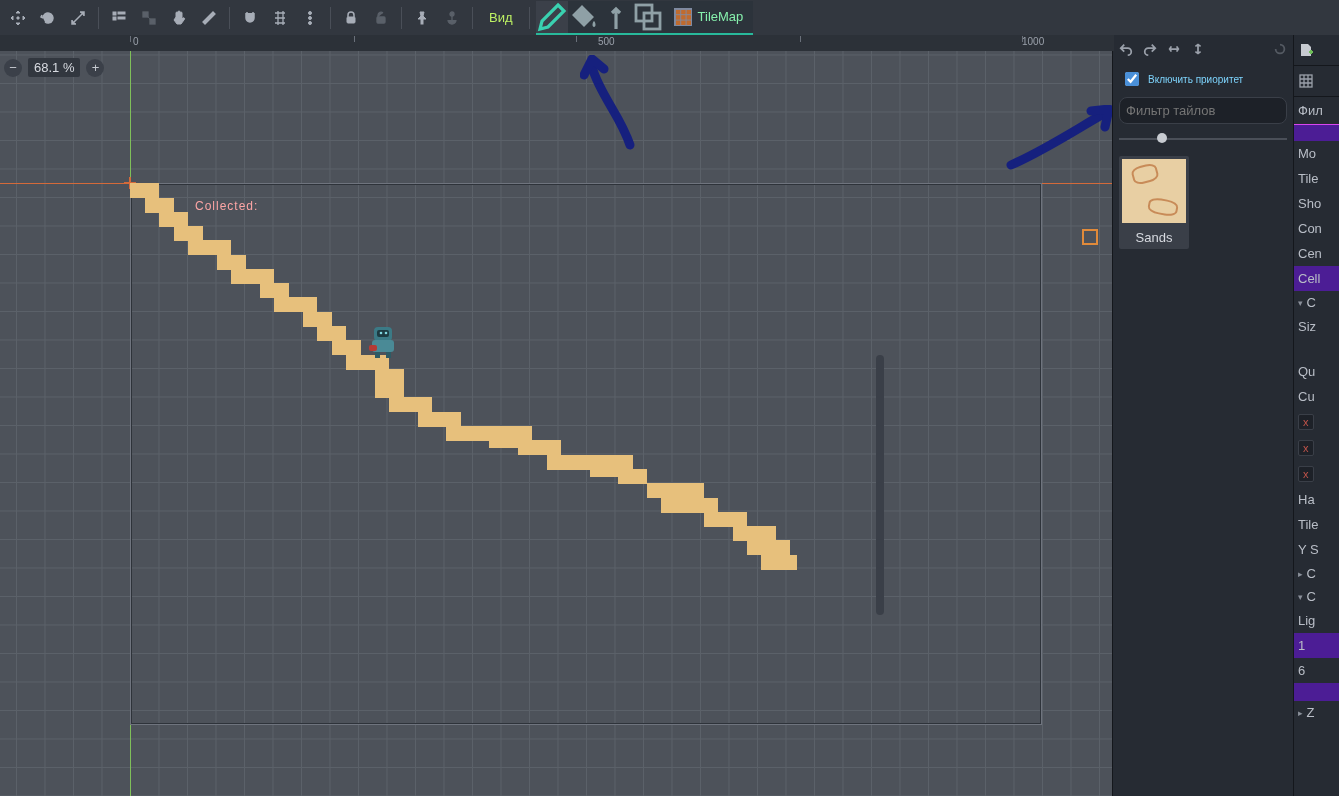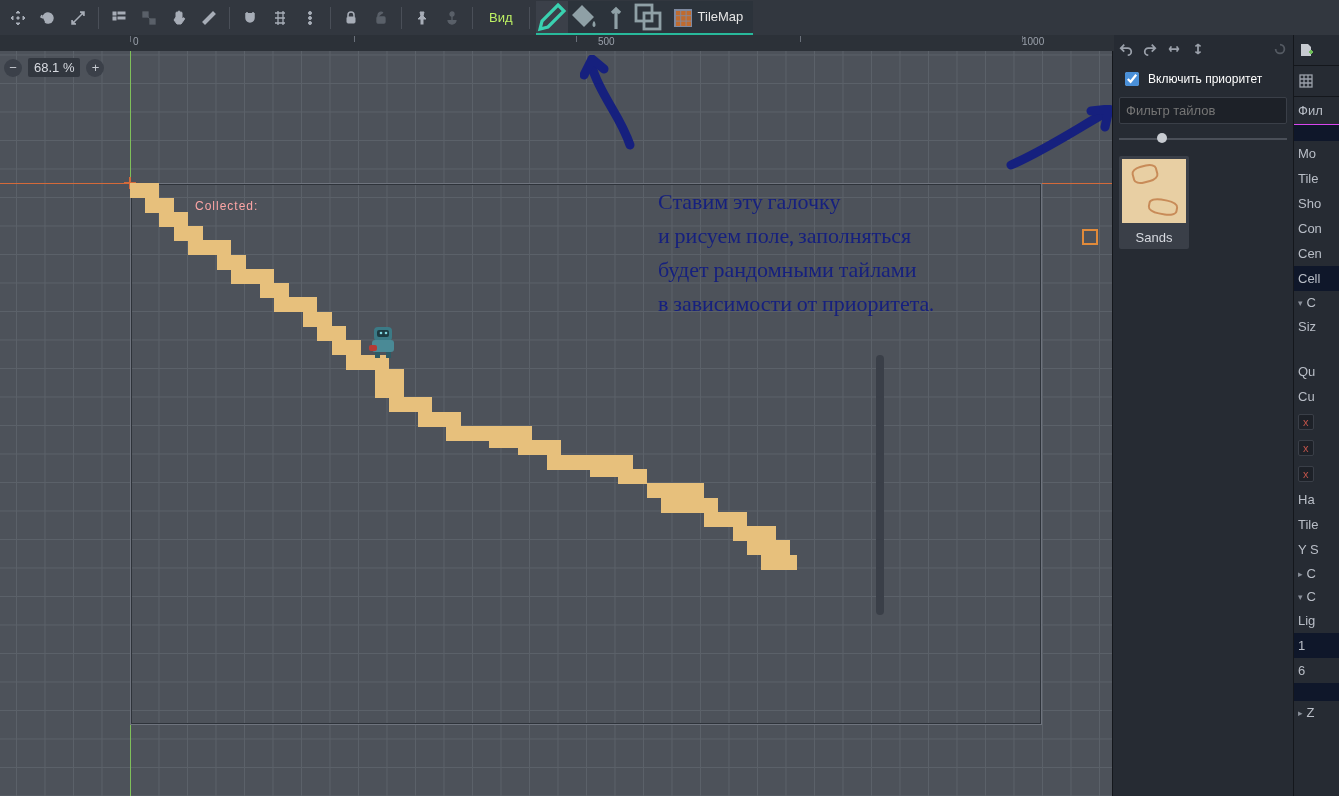--- a/index.html
+++ b/index.html
@@ -6,21 +6,21 @@
   
   .toolbar{height:35px;background:#32373f;border-bottom:1px solid #1a1e24;display:flex;align-items:center;padding:0 4px;gap:2px}
   .tbtn{width:28px;height:28px;display:flex;align-items:center;justify-content:center;border-radius:3px;color:#a7adb7;cursor:pointer;flex:none}
   .tbtn svg{width:16px;height:16px;fill:currentColor;stroke:currentColor}
   .tbtn.dim{color:#5a6069}
   .sep{width:1px;height:22px;background:#4a4f58;margin:0 4px;flex:none}
   .tlabel{padding:0 10px;height:28px;display:flex;align-items:center;cursor:pointer;border-radius:3px;color:#bef264}
   .tilemap-strip{display:flex;align-items:center;height:32px;border-bottom:2px solid #28b99b;background:#2c333b}
   .tile-tbn{width:32px;height:32px;display:flex;align-items:center;justify-content:center;color:#8fa0a6;cursor:pointer}
   .tile-tbn.sel{background:#3b4049;color:#3ad1b0}
-  .tile-label{display:flex;align-items:flex-start;gap:6px;padding:0 10px;height:16px;color:#e5e5e5;cursor:pointer}
+  .tile-label{display:flex;align-items:center;gap:6px;padding:0 10px;height:16px;color:#86efac;cursor:pointer}
   .gridicon{display:inline-block;width:16px;height:16px;background:
      linear-gradient(#7f8aa1 1px,transparent 1px) 0 0/100% 33.3%,
      linear-gradient(90deg,#7f8aa1 1px,transparent 1px) 0 0/33.3% 100%,
      #c06b2e;border:1px solid #7f8aa1}
   
   .main{position:absolute;left:0;top:35px;right:0;bottom:0;display:flex}
   .viewport{position:relative;flex:1;overflow:hidden;background:#4d525a}
   .ruler{position:absolute;left:0;right:225px;top:35px;height:16px;background:#2c3138;color:#9aa0aa;font-size:10px;z-index:5}
   .ruler span{position:absolute;top:1px}
   .tick{position:absolute;top:10px;width:1px;height:6px;background:#6a707a}
@@ -52,39 +52,39 @@
   .zval{background:#32373f;padding:2px 6px;border-radius:2px;color:#d7dae0}
   
   .arrow{position:absolute;z-index:8}
   
   .tilepanel{width:180px;background:#262b33;border-left:1px solid #14171c;display:flex;flex-direction:column}
   .tp-tools{height:30px;display:flex;align-items:center;justify-content:space-between;padding:0 6px}
   .tp-tools .grp{display:flex;gap:10px}
   .tp-tools svg{width:14px;height:14px;stroke:#9aa0aa;fill:none;stroke-width:2}
   .prio{display:flex;align-items:center;gap:6px;padding:4px 8px}
   .prio input{accent-color:#4a90d9;width:14px;height:14px}
-  .prio label{color:#ffffff;font-size:12px;cursor:pointer}
-  .search{display:flex;align-items:center;margin:4px 6px;background:#1d2128;border:1px solid #3a3f48;border-radius:2px}
+  .prio label{color:#7dd3fc;font-size:10px;cursor:pointer}
+  .search{display:flex;align-items:center;margin:4px 6px;background:#1d2128;border:1px solid #3a3f48;border-radius:8px}
   .search input{flex:1;background:transparent;border:0;outline:0;color:#c7cbd1;padding:5px 6px;font-size:13px}
   .search .mag{padding:0 6px;color:#8a909a}
   .slider{height:18px;margin:2px 6px;position:relative}
   .slider .track{position:absolute;left:0;right:0;top:8px;height:2px;background:#4a4f58}
   .slider .thumb{position:absolute;top:3px;width:10px;height:10px;border-radius:5px;background:#c7cbd1}
   .tilecard{margin:6px;width:70px;background:#3a3f48;border-radius:2px;padding-bottom:4px;cursor:pointer}
   .tilecard .thumb{width:64px;height:64px;margin:3px;background:#e8cfa3;position:relative;overflow:hidden}
   .tilecard .thumb::before{content:"";position:absolute;left:10px;top:6px;width:22px;height:14px;border:2px solid #c88b58;border-radius:10px/6px;transform:rotate(-15deg)}
   .tilecard .thumb::after{content:"";position:absolute;left:26px;top:40px;width:26px;height:12px;border:2px solid #c88b58;border-radius:12px/6px;transform:rotate(10deg)}
   .tilecard .name{text-align:center;color:#d7dae0;padding-top:4px;font-size:13px}
   .sel-outline{position:absolute;left:1082px;top:194px;width:12px;height:12px;border:2px solid #e08a3a;background:#4d525a;z-index:7}
   
   .inspector{width:45px;background:#262b33;border-left:1px solid #14171c;display:flex;flex-direction:column;font-size:13px;color:#b9bec7;overflow:hidden}
   .inspector .hdr{height:30px;display:flex;align-items:center;padding:0 4px;border-bottom:1px solid #14171c}
   .inspector .filt{padding:6px 4px;border-bottom:1px solid #d946ef}
   .inspector .sec{padding:5px 4px;white-space:nowrap}
-  .inspector .sec.bg{background:#0f172a}
+  .inspector .sec.bg{background:#4c1d95}
   .inspector .row2{display:flex;align-items:center;gap:4px;padding:4px 4px}
   .chip{display:inline-block;background:#1d2128;border:1px solid #3a3f48;padding:1px 4px;border-radius:2px;font-size:11px}
   .xchip{color:#c0544a}
   .expand{color:#8a909a;font-size:9px}
   .scrollbar{position:absolute;right:228px;top:320px;width:8px;height:260px;background:#3a3f48;border-radius:4px}
 </style>
 </head>
 <body>
 
 <div class="toolbar">
@@ -268,26 +268,20 @@
         <circle cx="20" cy="10" r="1.3" fill="#7fd6e0"></circle>
         <rect x="6" y="17" width="22" height="12" rx="3" fill="#4a8a96"></rect>
         <rect x="3" y="22" width="8" height="6" rx="2" fill="#b43b35"></rect>
         <rect x="9" y="29" width="5" height="6" fill="#2e5a63"></rect>
         <rect x="20" y="29" width="5" height="6" fill="#2e5a63"></rect>
       </svg>
     </div>
 
     <div class="sel-outline"></div>
 
-    <div class="anno">
-      <div>Ставим эту галочку</div>
-      <div>и рисуем поле, заполняться</div>
-      <div>будет рандомными тайлами</div>
-      <div>в зависимости от приоритета.</div>
-    </div>
 
     <svg class="arrow" style="left:580px;top:20px" width="70" height="100">
       <path d="M50 90 C 40 60 20 40 12 12" stroke="#16207e" stroke-width="9" fill="none" stroke-linecap="round"></path>
       <path d="M4 20 L12 4 L24 14" stroke="#16207e" stroke-width="9" fill="none" stroke-linecap="round" stroke-linejoin="round"></path>
     </svg>
     <svg class="arrow" style="left:1005px;top:70px" width="110" height="70">
       <path d="M6 60 C 40 45 70 25 100 8" stroke="#16207e" stroke-width="9" fill="none" stroke-linecap="round"></path>
       <path d="M86 6 L104 4 L100 22" stroke="#16207e" stroke-width="9" fill="none" stroke-linecap="round" stroke-linejoin="round"></path>
     </svg>
 

